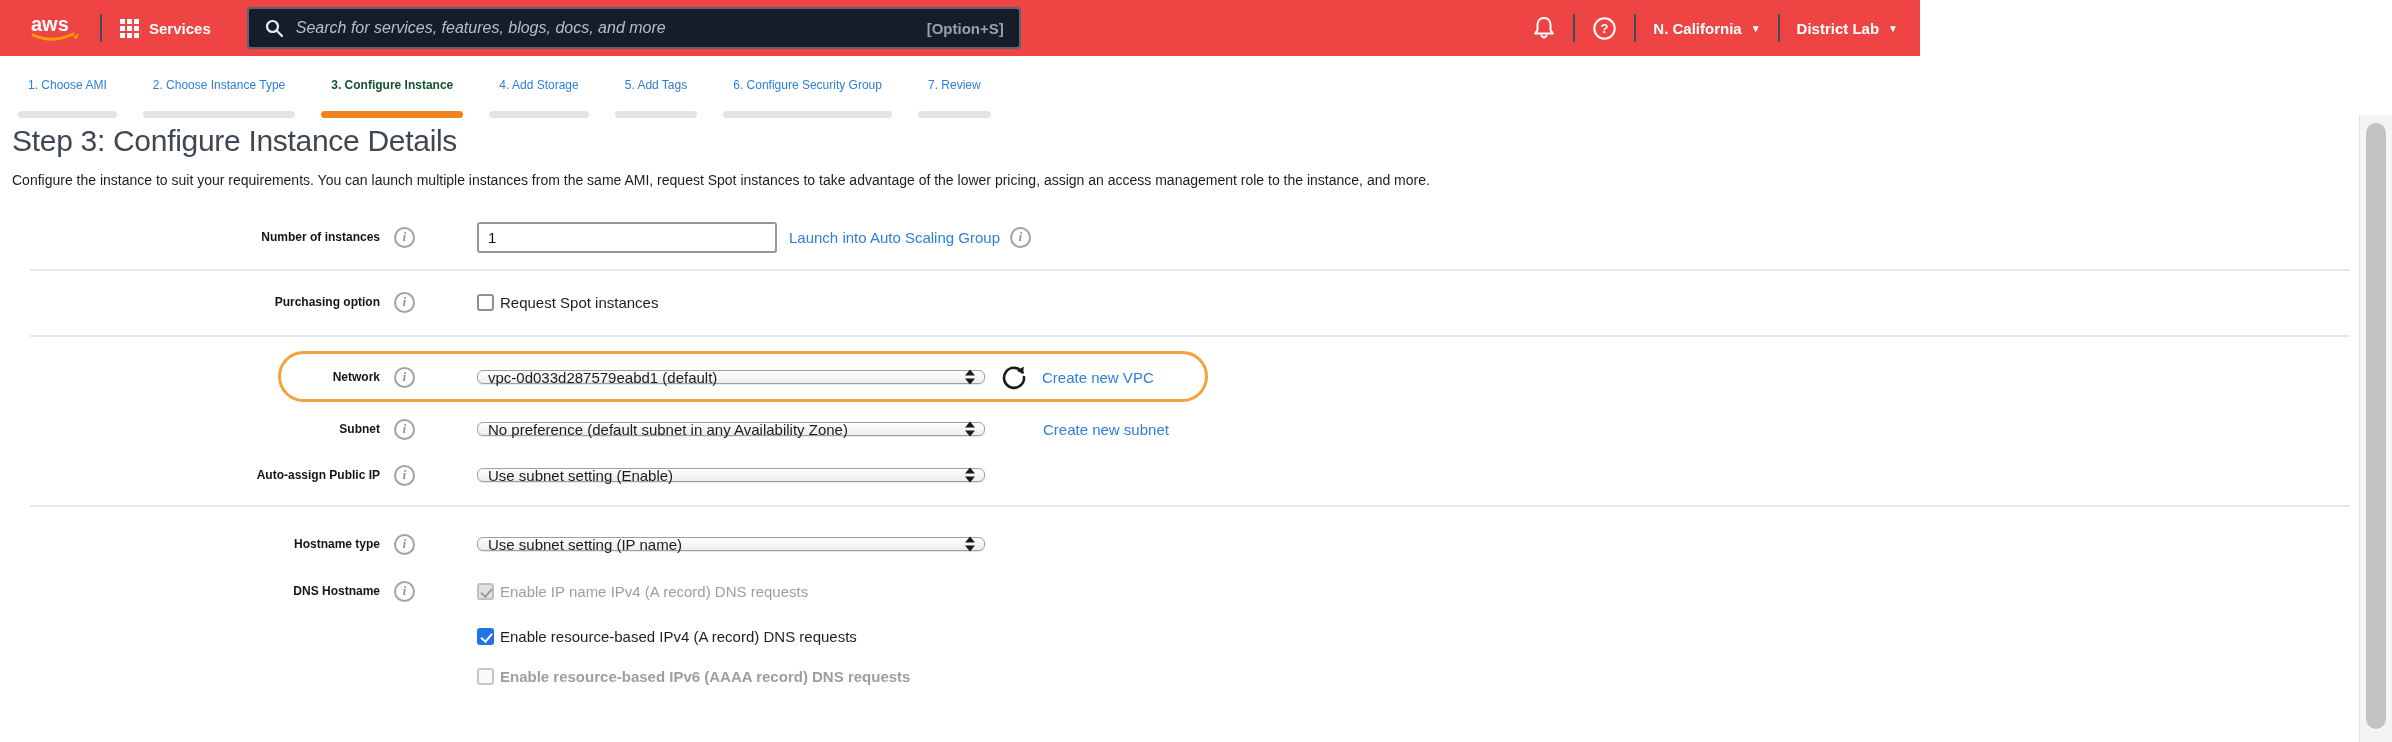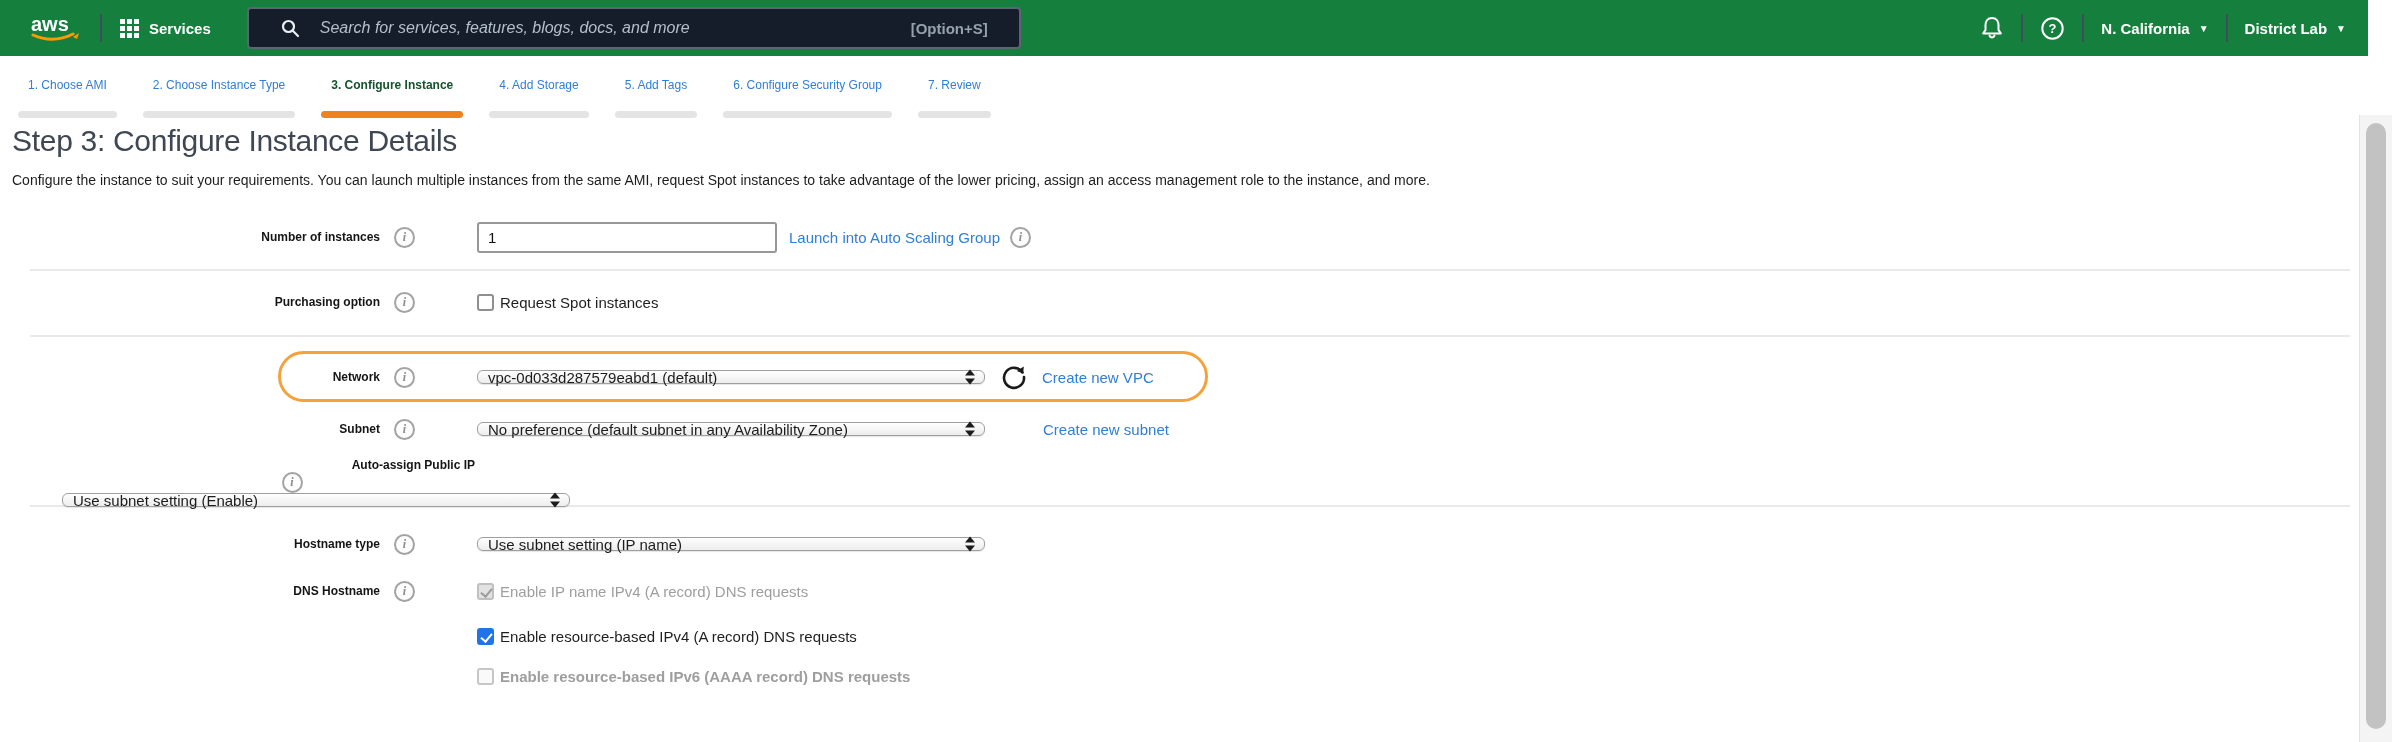--- a/index.html
+++ b/index.html
@@ -6,33 +6,33 @@
   html,body { width: 2392px; height: 742px; }
   body {
     font-family: "Liberation Sans", sans-serif;
     background: #ffffff;
     position: relative;
     overflow: hidden;
   }
 
   
   .topnav {
-    position: absolute; left: 0; top: 0; width: 2368px; height: 56px;
-    background: #15803d; display: flex; align-items: center; justify-content: space-between;
+    position: absolute; left: 0; top: 0; width: 1920px; height: 56px;
+    background: #ef4444; display: flex; align-items: center; justify-content: space-between;
   }
   .aws-logo { margin-left: 30px; display: block; }
   .nav-vdiv { width: 2px; height: 28px; background: #414d5c; margin: 0 18px; }
   .services { display: flex; align-items: center; gap: 10px; cursor: pointer; }
   .grid-icon { display: grid; grid-template-columns: repeat(3, 5px); grid-gap: 2px; }
   .grid-icon span { width: 5px; height: 5px; background: #fff; }
   .services-label { color: #fff; font-size: 15px; font-weight: bold; }
   .searchbox {
     margin-left: 36px; width: 774px; height: 42px;
     background: #151d2b; border: 2px solid #5b6673; border-radius: 4px;
-    display: flex; align-items: center; padding: 0 31px; gap: 20px;
+    display: flex; align-items: center; padding: 0 15px; gap: 12px;
   }
   .search-placeholder { flex: 1; font-style: italic; font-size: 16px; color: #b4bfca; white-space: nowrap; overflow: hidden; }
   .search-shortcut { font-size: 15px; color: #95a1ae; font-weight: bold; }
   .nav-right { margin-left: auto; margin-right: 22px; display: flex; align-items: center; }
   .nav-right .nav-vdiv { margin: 0 17px; }
   .nav-item { color: #fff; font-size: 15px; font-weight: bold; display: flex; align-items: center; gap: 9px; cursor: pointer; white-space: nowrap; }
   .caret { font-size: 10px; color: #fff; }
 
   
   .tabs { position: absolute; left: 18px; top: 56px; height: 62px; display: flex; gap: 26px; padding-top: 22px; }
@@ -44,21 +44,21 @@
   
   .page-title { position: absolute; left: 12px; top: 124px; font-size: 30px; font-weight: 400; color: #3f4753; letter-spacing: -0.3px; }
   .page-desc { position: absolute; left: 12px; top: 172px; font-size: 14px; color: #1d1d1d; }
 
   
   .hr { position: absolute; left: 30px; width: 2320px; height: 2px; background: #e9e9e9; }
   .hr1 { top: 269px; } .hr2 { top: 335px; } .hr3 { top: 505px; }
 
   .row { position: absolute; left: 0; height: 34px; display: flex; align-items: center; }
   .r1 { top: 220px; } .r2 { top: 285px; } .r3 { top: 360px; } .r4 { top: 412px; }
-  .r5 { top: 458px; flex-direction: column; } .r6 { top: 527px; } .r7 { top: 574px; } .r8 { top: 619px; text-align: center; } .r9 { top: 659px; font-weight: bold; }
+  .r5 { top: 458px; } .r6 { top: 527px; } .r7 { top: 574px; } .r8 { top: 619px; text-align: center; } .r9 { top: 659px; font-weight: bold; }
 
   .flabel { width: 380px; text-align: right; font-size: 12px; font-weight: bold; color: #151515; white-space: nowrap; }
   .info {
     margin-left: 14px; width: 21px; height: 21px; flex: none;
     border: 2px solid #a3a3a3; border-radius: 50%; background: #fdfdfd;
     color: #8b8b8b; font-size: 12px; font-family: "Liberation Serif", serif; font-style: italic; font-weight: bold;
     display: flex; align-items: center; justify-content: center; cursor: pointer;
   }
   .ctrl { margin-left: 62px; display: flex; align-items: center; }
 

